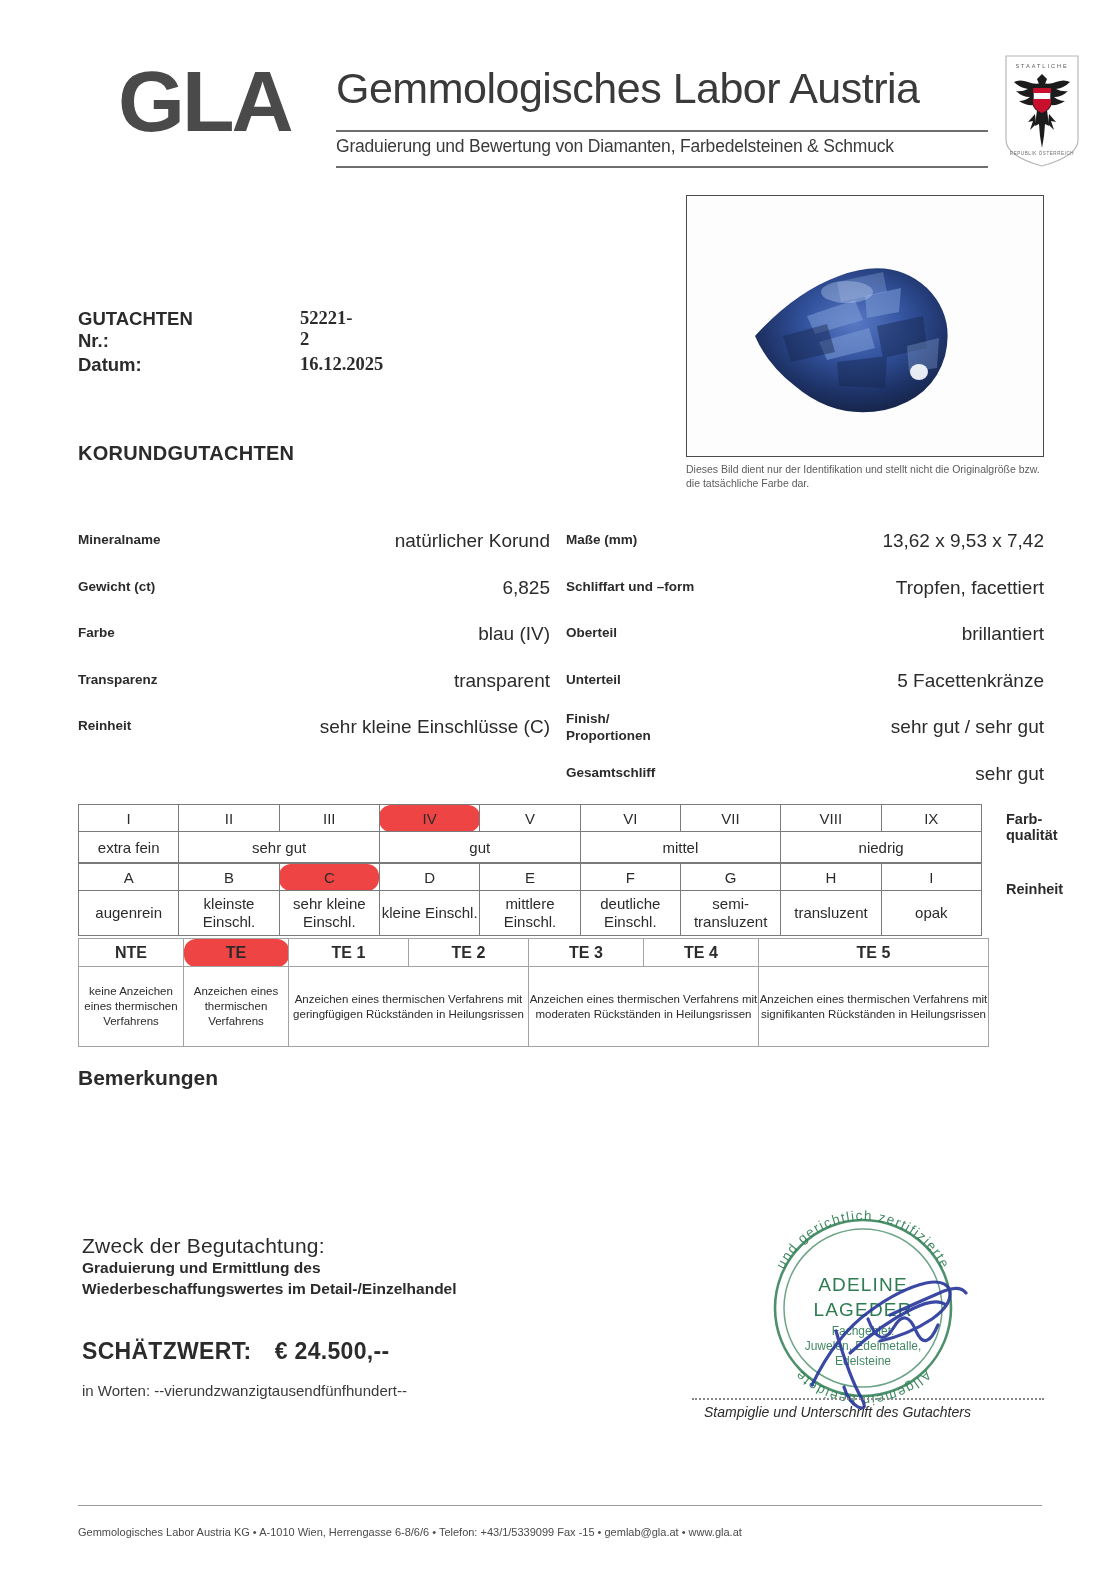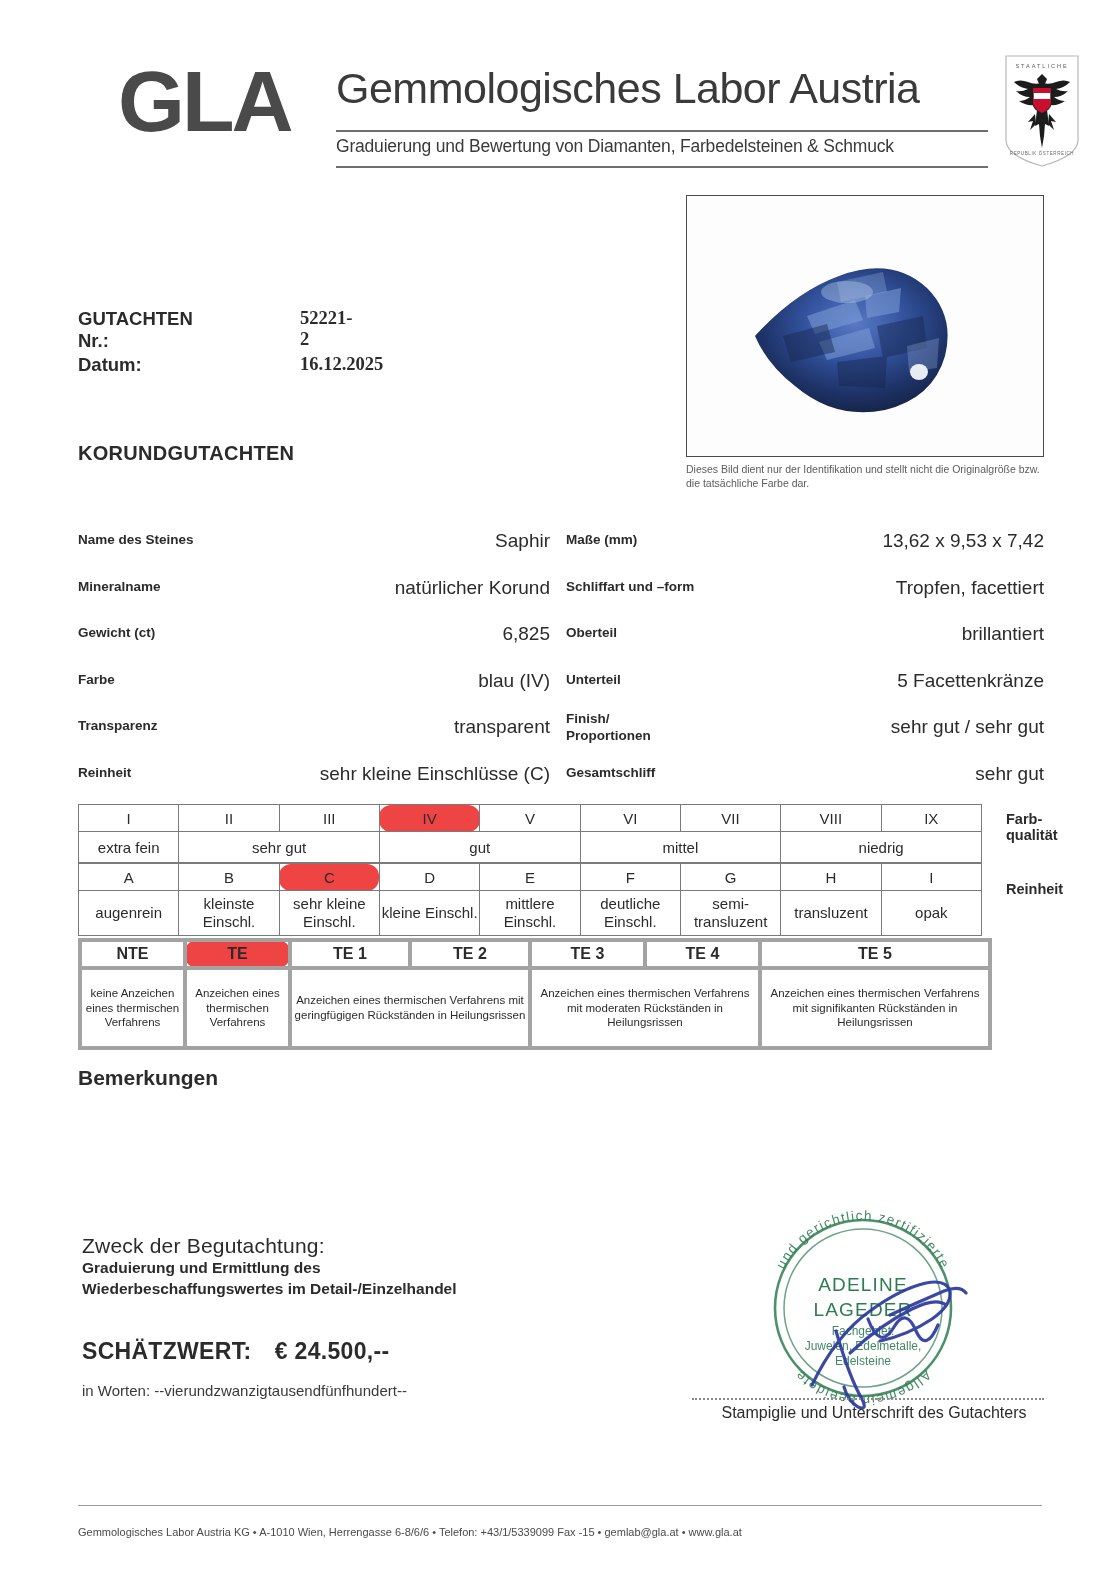--- a/index.html
+++ b/index.html
@@ -83,21 +83,21 @@
     position:absolute; font-size:14.5px; font-weight:bold; line-height:1.1;margin-left:20px;
   }
 
   
   .clar-code { height:27px; font-size:17px; }
   .clar-desc { height:45px; font-size:13.5px; line-height:1.2; }
 
   
   .te-wrap { position:absolute; left:78px; top:938px; width:966px; }
   .tetable { width:910px; border-collapse:collapse; table-layout:fixed; }
-  .tetable td { border:4px solid #a3a3a3; text-align:center; vertical-align:middle; padding:0; }
+  .tetable td { border:1px solid #a3a3a3; text-align:center; vertical-align:middle; padding:0; }
   .te-code { height:28px; font-size:16px; font-weight:bold; }
   .te-desc { height:80px; font-size:11.5px; line-height:1.28; padding:3px 4px; }
   .te-desc.narrow { font-size:11.5px; }
 
   .bemerkungen {
     position:absolute; left:78px; top:1066px; font-size:21px; font-weight:bold;
   }
 
   
   .purpose { position:absolute; left:82px; top:1234px; }
@@ -113,21 +113,21 @@
   }
 
   
   .stamp-area { position:absolute; left:740px; top:1185px; width:310px; height:235px; }
   .sig-dotline {
     position:absolute; left:692px; top:1398px; width:352px; height:0;
     border-top:2px dotted #8a8a8a;
   }
   .sig-caption {
     position:absolute; left:704px; top:1404px; width:340px;
-    text-align:center; font-size:16px; color:#2b2b2b;
+    text-align:left; font-size:14px; color:#2b2b2b;font-style:italic;
   }
 
   
   .footer-rule { position:absolute; left:78px; top:1505px; width:964px; height:1px; background:#9a9a9a; }
   .footer { position:absolute; left:78px; top:1524px; font-size:11px; color:#4a4a4a; line-height:1.5; }
 </style>
 </head>
 <body>
 
 <div class="header">
@@ -200,24 +200,20 @@
       <path d="M150 86 L196 76 L200 96 L154 106 Z"></path>
       <path d="M220 150 L252 142 L250 172 L222 176 Z"></path>
     </g>
     <ellipse cx="232" cy="176" rx="9" ry="8" fill="#f2f5fb" opacity="0.95"></ellipse>
     <ellipse cx="160" cy="96" rx="26" ry="11" fill="#bcd0ee" opacity="0.4"></ellipse>
   </svg>
 </div>
 <div class="photo-caption">Dieses Bild dient nur der Identifikation und stellt nicht die Originalgröße bzw. die tatsächliche Farbe dar.</div>
 
 <div class="props left">
-  <div class="prow">
-    <span class="plabel">Name des Steines</span>
-    <span class="pvalue">Saphir</span>
-  </div>
   <div class="prow">
     <span class="plabel">Mineralname</span>
     <span class="pvalue">natürlicher Korund</span>
   </div>
   <div class="prow">
     <span class="plabel">Gewicht (ct)</span>
     <span class="pvalue">6,825</span>
   </div>
   <div class="prow">
     <span class="plabel">Farbe</span>

